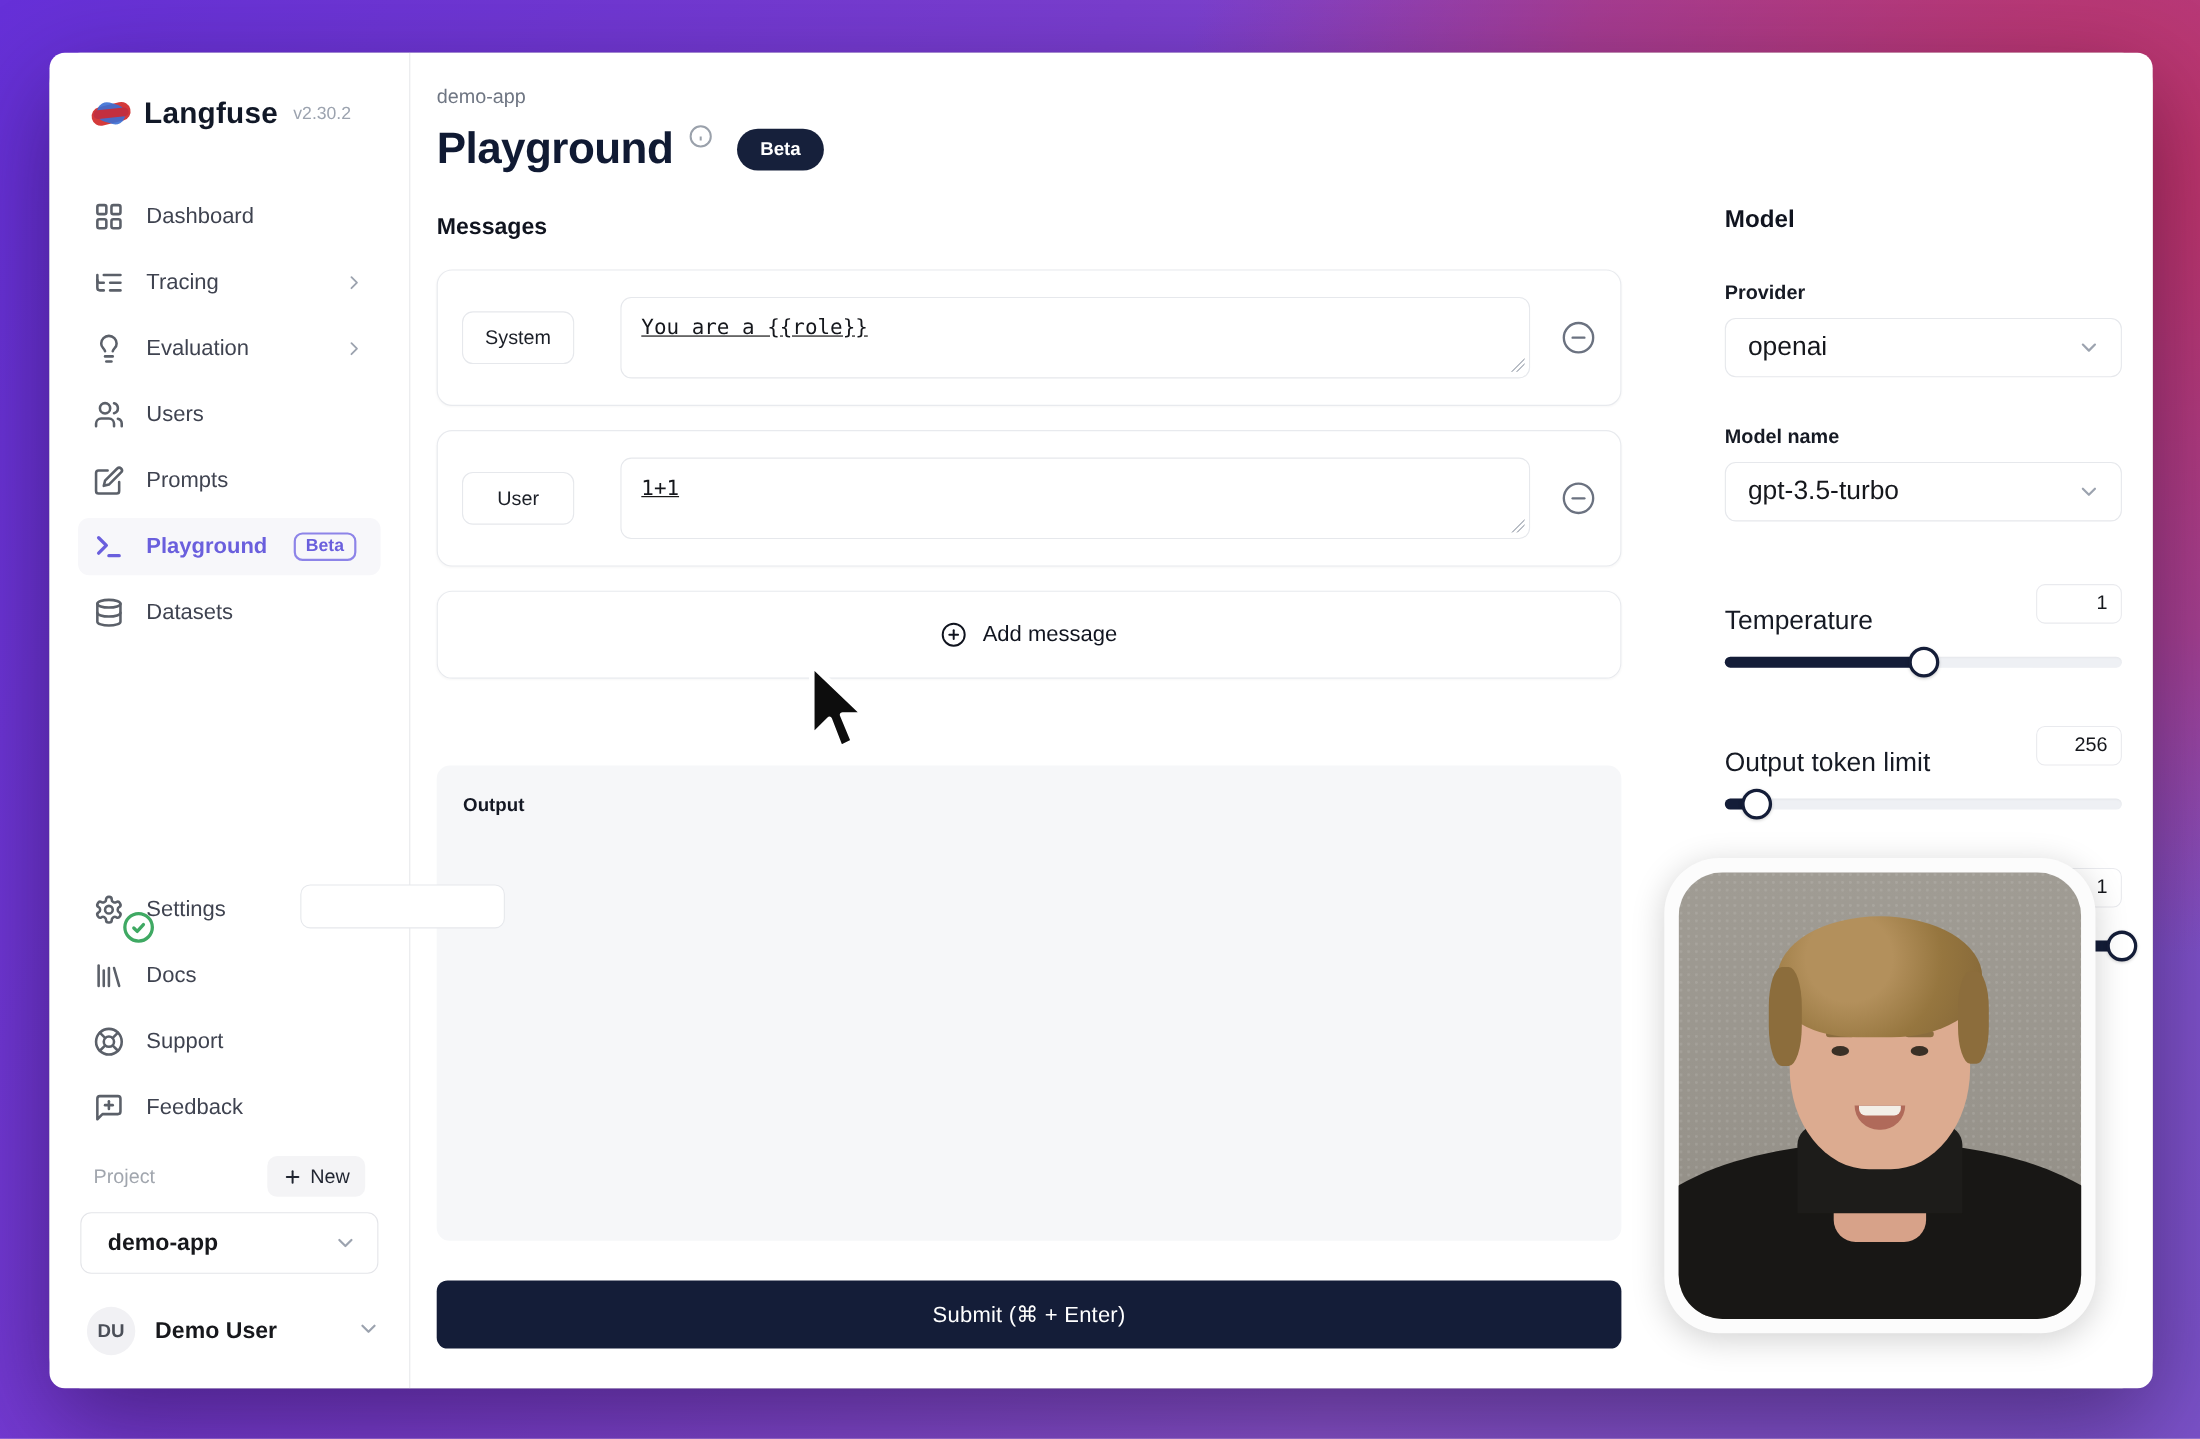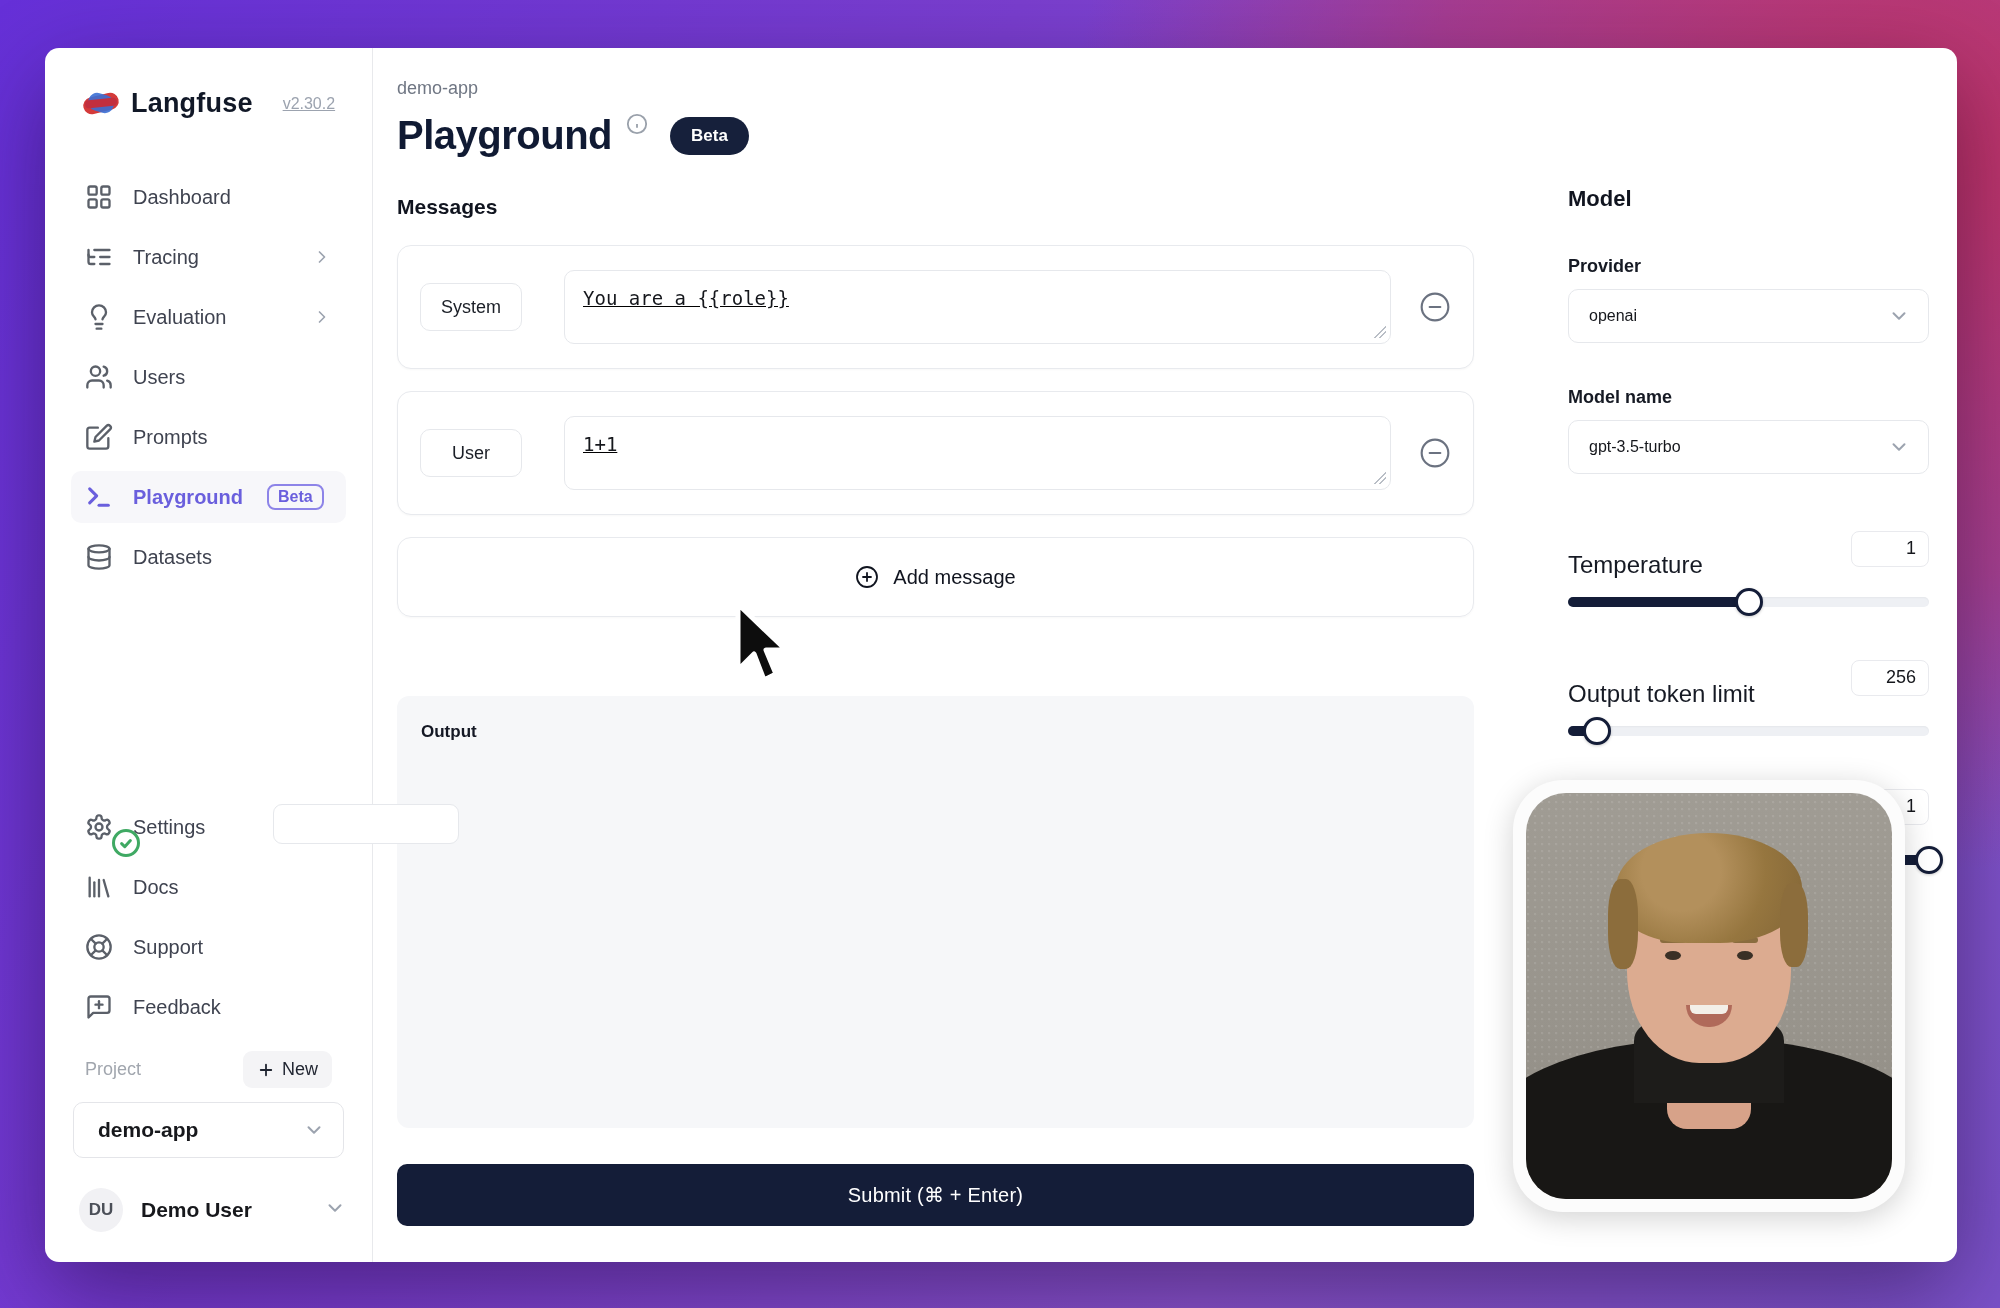--- a/index.html
+++ b/index.html
@@ -21,21 +21,21 @@
   .app {
     width:100%; height:100%; background:#ffffff; border-radius:14px;
     display:flex; overflow:hidden; position:relative;
   }
 
   
   .sidebar { width:328px; flex:0 0 328px; border-right:1px solid #e8e9ec; padding:40px 26px 30px 26px; display:flex; flex-direction:column; }
   .logo-row { display:flex; align-items:center; gap:12px; padding-left:12px; margin-bottom:52px; }
   .logo-mark { width:36px; height:26px; position:relative; flex:0 0 36px; }
   .brand { font-size:27px; font-weight:bold; color:#111827; letter-spacing:.2px; }
-  .version { font-size:16px; color:#9ca3af; margin-left:18px;text-decoration:underline; }
+  .version { font-size:16px; color:#9ca3af; margin-left:2px; }
 
   .nav-item { display:flex; align-items:center; gap:20px; height:52px; padding:0 14px; border-radius:10px; margin-bottom:8px; color:#3f4350; font-size:20px; font-weight:500; cursor:pointer; }
   .nav-item svg { width:28px; height:28px; stroke:#5b6069; stroke-width:2; fill:none; stroke-linecap:round; stroke-linejoin:round; flex:0 0 28px; }
   .nav-item .spacer { flex:1; }
   .nav-item .chev { width:20px; height:20px; }
   .nav-item .chev svg { width:20px; height:20px; stroke:#9ca3af; }
   .nav-item.active { background:#f7f7fa; color:#6a5fdd; font-weight:bold; }
   .nav-item.active svg { stroke:#6a5fdd; stroke-width:2.6; }
   .badge-outline { border:2px solid #8d84e8; color:#6a5fdd; font-size:16px; font-weight:bold; border-radius:8px; padding:2px 9px; margin-left:4px; }
 
@@ -79,21 +79,21 @@
   .output-box { height:432px; background:#f6f7f9; border-radius:12px; padding:26px 24px; }
   .output-label { font-size:17px; font-weight:bold; color:#141824; }
 
   .submit-btn { margin-top:36px; height:62px; background:#141d38; border-radius:10px; color:#ffffff; font-size:20px; font-weight:500; display:flex; align-items:center; justify-content:center; cursor:pointer; letter-spacing:.2px; }
 
   
   .rightpanel { flex:1; padding:138px 28px 0 94px; position:relative; }
   .panel-heading { font-size:22px; font-weight:bold; color:#10141f; margin-bottom:44px; }
   .field-label { font-size:18px; font-weight:600; color:#161a24; margin-bottom:12px; }
   .select-box { display:flex; align-items:center; justify-content:space-between; border:1px solid #e6e8ec; border-radius:10px; height:54px; padding:0 18px 0 20px; margin-bottom:44px; cursor:pointer; background:#fff; }
-  .select-box .val { font-size:16px; color:#15171c; }
+  .select-box .val { font-size:24px; color:#15171c; }
   .select-box svg { width:22px; height:22px; stroke:#9ca3af; stroke-width:2.2; fill:none; stroke-linecap:round; stroke-linejoin:round; }
 
   .slider-row { display:flex; align-items:center; justify-content:space-between; margin-bottom:18px; }
   .slider-label { font-size:24px; font-weight:400; color:#161a24;margin-top:33px; }
   .value-box { width:78px; height:36px; border:1px solid #e9eaee; border-radius:8px; font-size:18px; color:#15171c; display:flex; align-items:center; justify-content:flex-end; padding-right:12px; background:#fff; }
   .slider { position:relative; height:10px; border-radius:6px; background:#eef0f4; box-shadow:inset 0 1px 2px rgba(0,0,0,.04); margin-bottom:40px; cursor:pointer; }
   .slider-fill { position:relative; height:10px; border-radius:6px; background:#141d38; }
   .slider-thumb { position:absolute; right:-14px; top:50%; transform:translateY(-50%); width:28px; height:28px; border-radius:50%; background:#fff; border:3.5px solid #141d38; box-shadow:0 1px 3px rgba(0,0,0,.2); }
 
   .variables-heading { font-size:22px; font-weight:bold; color:#10141f; margin-top:6px; margin-bottom:30px; }

